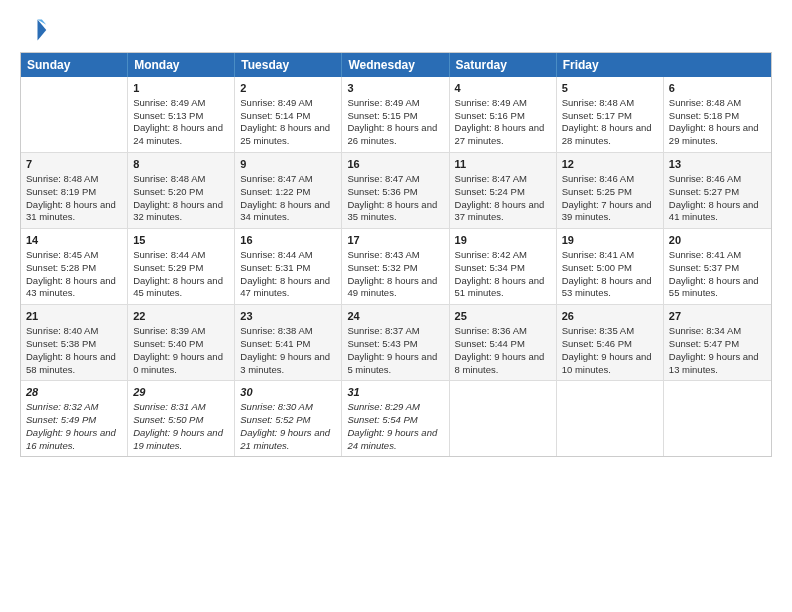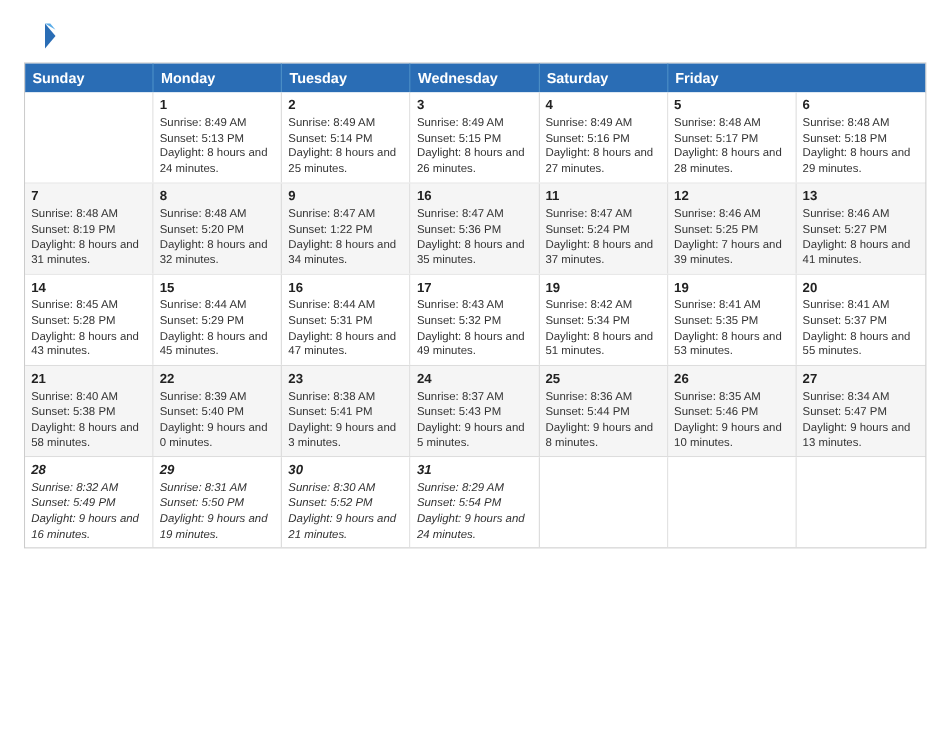--- a/index.html
+++ b/index.html
@@ -151,21 +151,21 @@
           <div class="cal-cell alt-row"><span class="day-num">11</span><span>Sunrise: 8:47 AM</span><br><span>Sunset: 5:24 PM</span><br><span>Daylight: 8 hours and 37 minutes.</span></div>
           <div class="cal-cell alt-row"><span class="day-num">12</span><span>Sunrise: 8:46 AM</span><br><span>Sunset: 5:25 PM</span><br><span>Daylight: 7 hours and 39 minutes.</span></div>
           <div class="cal-cell alt-row"><span class="day-num">13</span><span>Sunrise: 8:46 AM</span><br><span>Sunset: 5:27 PM</span><br><span>Daylight: 8 hours and 41 minutes.</span></div>
         </div>
         <div class="cal-row">
           <div class="cal-cell"><span class="day-num">14</span><span>Sunrise: 8:45 AM</span><br><span>Sunset: 5:28 PM</span><br><span>Daylight: 8 hours and 43 minutes.</span></div>
           <div class="cal-cell"><span class="day-num">15</span><span>Sunrise: 8:44 AM</span><br><span>Sunset: 5:29 PM</span><br><span>Daylight: 8 hours and 45 minutes.</span></div>
           <div class="cal-cell"><span class="day-num">16</span><span>Sunrise: 8:44 AM</span><br><span>Sunset: 5:31 PM</span><br><span>Daylight: 8 hours and 47 minutes.</span></div>
           <div class="cal-cell"><span class="day-num">17</span><span>Sunrise: 8:43 AM</span><br><span>Sunset: 5:32 PM</span><br><span>Daylight: 8 hours and 49 minutes.</span></div>
           <div class="cal-cell"><span class="day-num">19</span><span>Sunrise: 8:42 AM</span><br><span>Sunset: 5:34 PM</span><br><span>Daylight: 8 hours and 51 minutes.</span></div>
-          <div class="cal-cell"><span class="day-num">19</span><span>Sunrise: 8:41 AM</span><br><span>Sunset: 5:35 PM</span><br><span>Daylight: 8 hours and 53 minutes.</span></div>
+          <div class="cal-cell"><span class="day-num">19</span><span>Sunrise: 8:41 AM</span><br><span>Sunset: 5:00 PM</span><br><span>Daylight: 8 hours and 53 minutes.</span></div>
           <div class="cal-cell"><span class="day-num">20</span><span>Sunrise: 8:41 AM</span><br><span>Sunset: 5:37 PM</span><br><span>Daylight: 8 hours and 55 minutes.</span></div>
         </div>
         <div class="cal-row">
           <div class="cal-cell alt-row"><span class="day-num">21</span><span>Sunrise: 8:40 AM</span><br><span>Sunset: 5:38 PM</span><br><span>Daylight: 8 hours and 58 minutes.</span></div>
           <div class="cal-cell alt-row"><span class="day-num">22</span><span>Sunrise: 8:39 AM</span><br><span>Sunset: 5:40 PM</span><br><span>Daylight: 9 hours and 0 minutes.</span></div>
           <div class="cal-cell alt-row"><span class="day-num">23</span><span>Sunrise: 8:38 AM</span><br><span>Sunset: 5:41 PM</span><br><span>Daylight: 9 hours and 3 minutes.</span></div>
           <div class="cal-cell alt-row"><span class="day-num">24</span><span>Sunrise: 8:37 AM</span><br><span>Sunset: 5:43 PM</span><br><span>Daylight: 9 hours and 5 minutes.</span></div>
           <div class="cal-cell alt-row"><span class="day-num">25</span><span>Sunrise: 8:36 AM</span><br><span>Sunset: 5:44 PM</span><br><span>Daylight: 9 hours and 8 minutes.</span></div>
           <div class="cal-cell alt-row"><span class="day-num">26</span><span>Sunrise: 8:35 AM</span><br><span>Sunset: 5:46 PM</span><br><span>Daylight: 9 hours and 10 minutes.</span></div>
           <div class="cal-cell alt-row"><span class="day-num">27</span><span>Sunrise: 8:34 AM</span><br><span>Sunset: 5:47 PM</span><br><span>Daylight: 9 hours and 13 minutes.</span></div>

